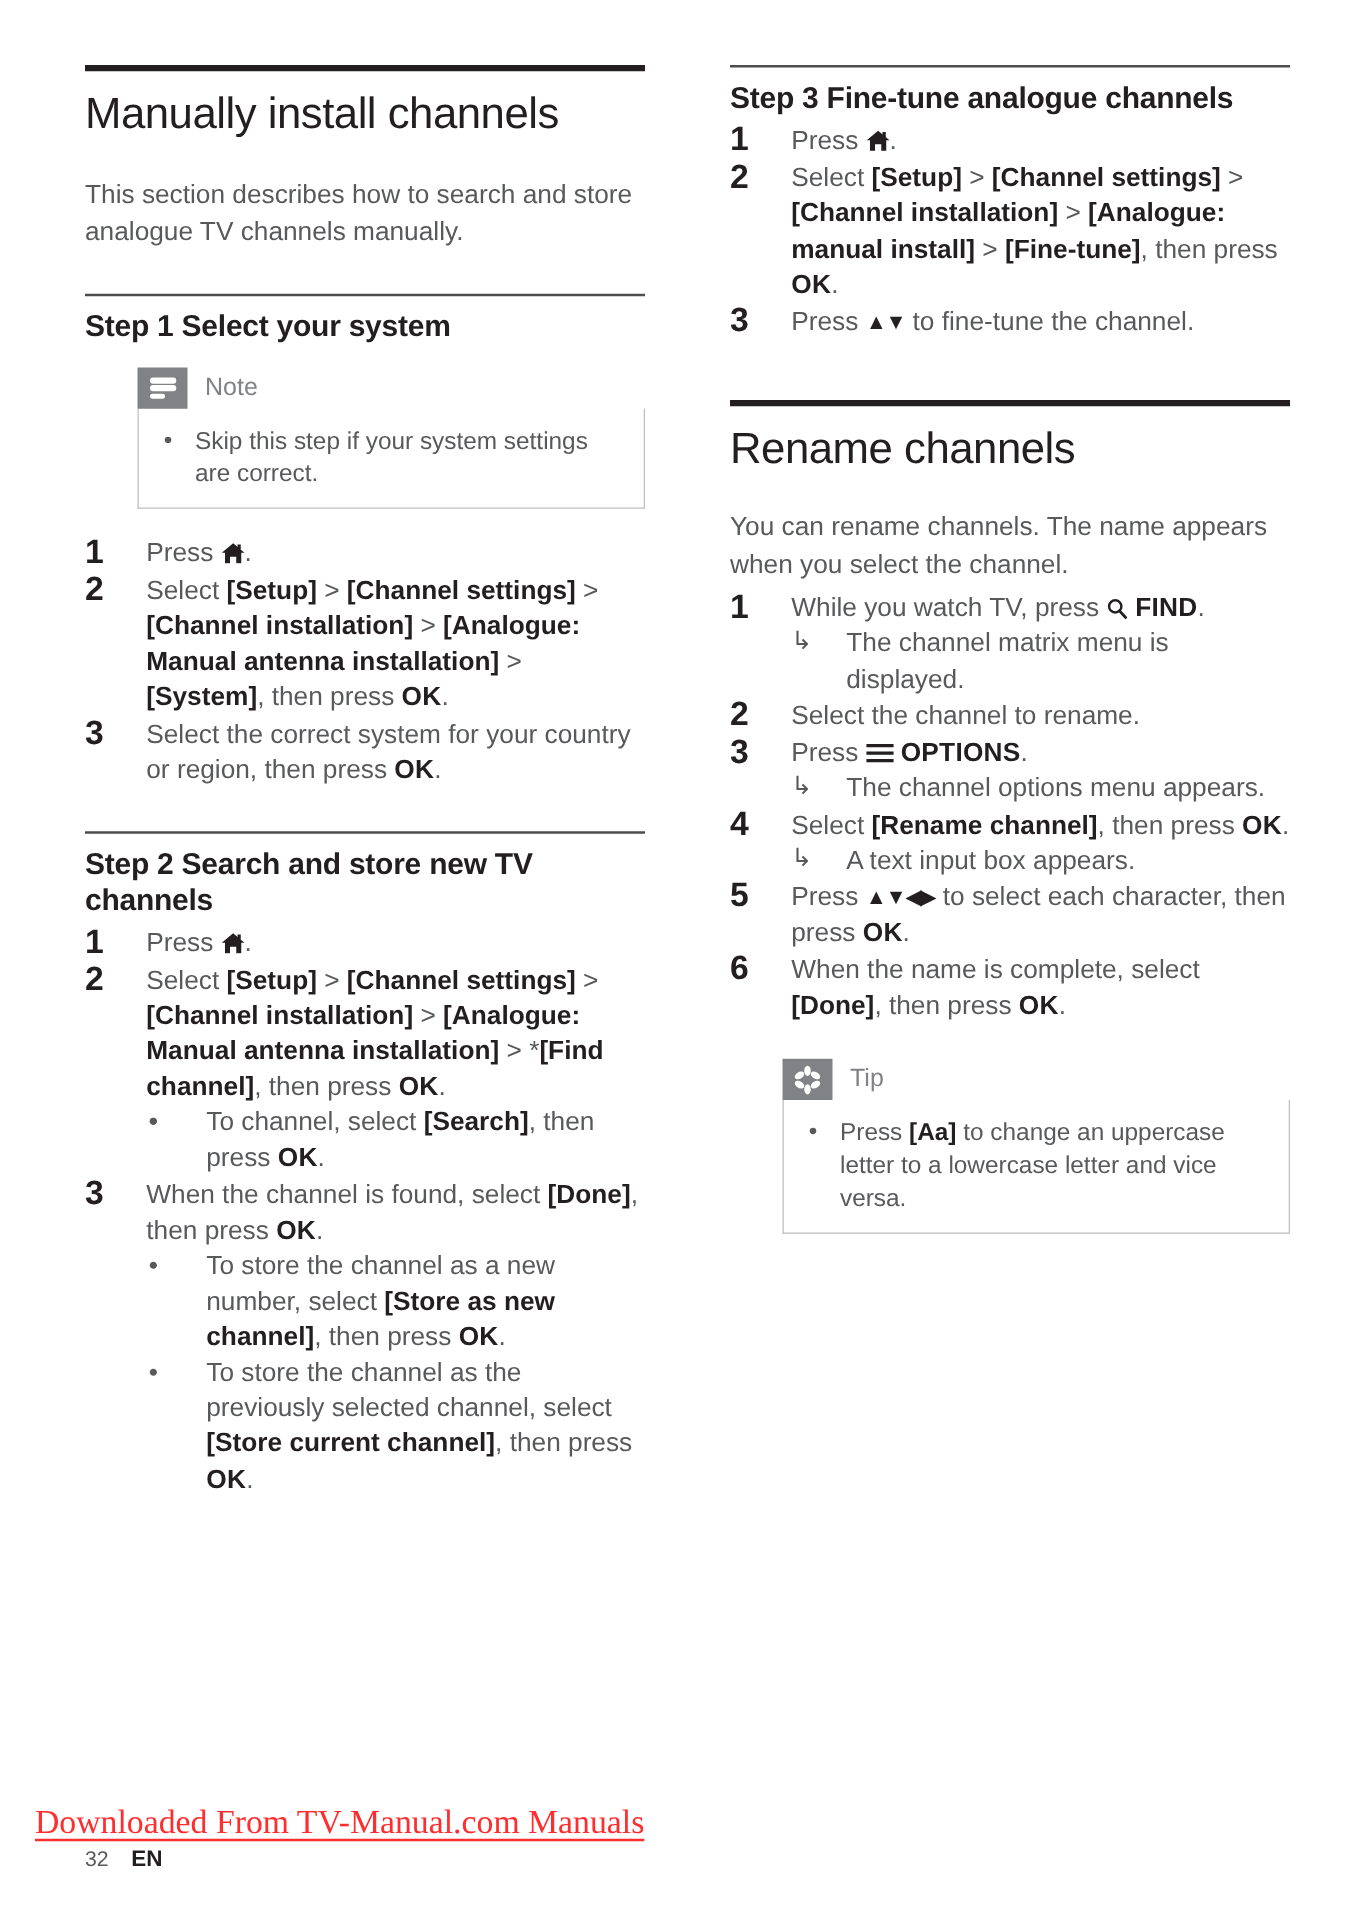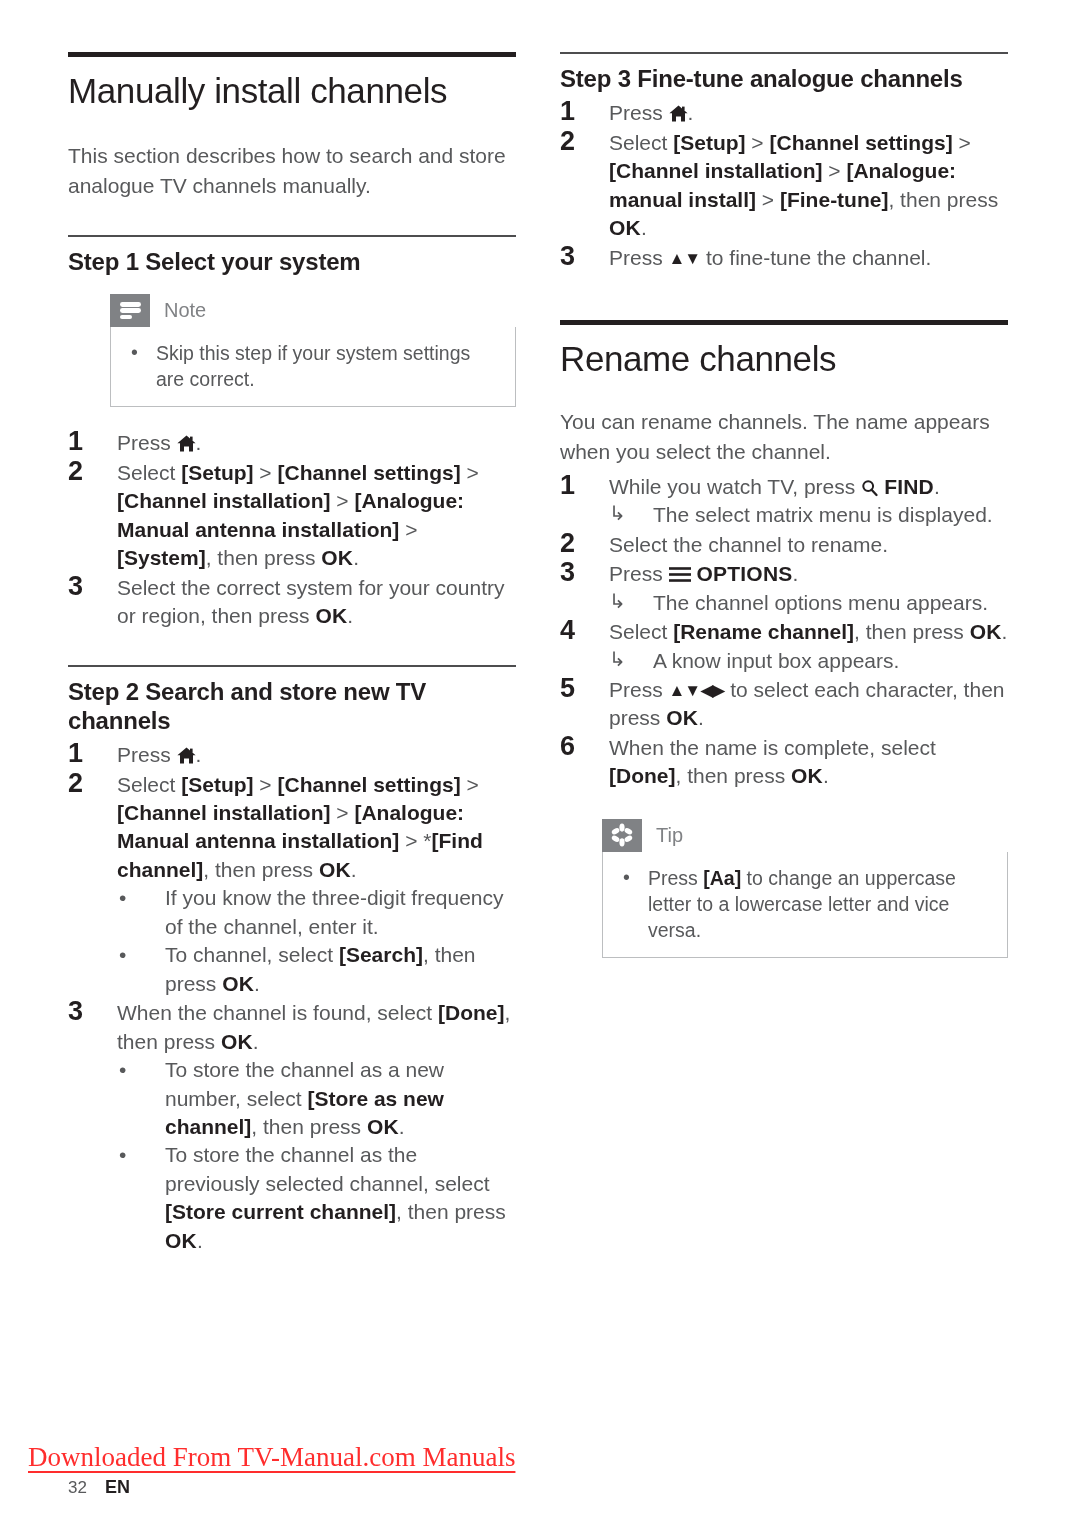--- a/index.html
+++ b/index.html
@@ -20,21 +20,21 @@
     top: 0; left: 0;
     width: 1020px; height: 1526px;
   }
 
   .col {
     position: absolute;
     top: 52px;
     width: 448px;
   }
   .col-left  { left: 68px; }
-  .col-right { left: 560px; }
+  .col-right { left: 584px; }
 
   
   .rule-thick {
     height: 5px;
     background: #231f20;
     width: 100%;
     margin: 0 0 14px 0;
   }
   .rule-thin {
     height: 2px;
@@ -263,21 +263,21 @@
       </ol>
 
     <div class="rule-thin" style="margin-top:34px;"></div>
     <h2 class="step">Step 2 Search and store new TV channels</h2>
     <ol class="steps" id="left-step2-list">
         <li><span class="num">1</span><span>Press </span><span class="glyph icon-home"><svg viewBox="0 0 19 17" width="19" height="17">
               <path fill="#231f20" d="M9.5 0.6 L0.4 8.2 H3.0 V16.6 H7.0 V11.4 H12.0 V16.6 H16.0 V8.2 H18.6 Z"></path>
               <rect fill="#231f20" x="13.0" y="1.6" width="2.6" height="4"></rect>
             </svg></span><span>.</span></li>
         <li><span class="num">2</span><span>Select </span><b>[Setup]</b><span> &gt; </span><b>[Channel settings]</b><span> &gt; </span><b>[Channel installation]</b><span> &gt; </span><b>[Analogue: Manual antenna installation]</b><span> &gt; </span><span>*</span><b>[Find channel]</b><span>, then press </span><span class="ok">OK</span><span>.</span><ul class="sub">
-            <li><span class="dot">•</span><span>If you know the three-digit frequency of the channel, enter it.</span></li>
+            <li><span class="dot">•</span></li>
             <li><span class="dot">•</span><span>To channel, select </span><b>[Search]</b><span>, then press </span><span class="ok">OK</span><span>.</span></li>
           </ul></li>
         <li><span class="num">3</span><span>When the channel is found, select </span><b>[Done]</b><span>, then press </span><span class="ok">OK</span><span>.</span><ul class="sub">
             <li><span class="dot">•</span><span>To store the channel as a new number, select </span><b>[Store as new channel]</b><span>, then press </span><span class="ok">OK</span><span>.</span></li>
             <li><span class="dot">•</span><span>To store the channel as the previously selected channel, select </span><b>[Store current channel]</b><span>, then press </span><span class="ok">OK</span><span>.</span></li>
           </ul></li>
       </ol>
   </div>
 
   <div class="col col-right">
@@ -294,32 +294,32 @@
       </ol>
 
     <div class="rule-thick" style="margin-top:48px;"></div>
     <h1 class="chapter" style="margin-bottom:28px;">Rename channels</h1>
     <p class="intro tight">You can rename channels. The name appears when you select the channel.</p>
     <ol class="steps" id="right-rename-list">
         <li><span class="num">1</span><span>While you watch TV, press </span><span class="glyph icon-search"><svg viewBox="0 0 18 18" width="17" height="18">
               <circle cx="7.6" cy="7.0" r="5.2" fill="none" stroke="#231f20" stroke-width="2.1"></circle>
               <line x1="11.2" y1="10.8" x2="16.4" y2="16.4" stroke="#231f20" stroke-width="2.4" stroke-linecap="round"></line>
             </svg></span><span class="ok"> FIND</span><span>.</span><ul class="arrowed">
-            <li><span class="arw">↳</span><span>The select matrix menu is displayed.</span></li>
+            <li><span class="arw">↳</span><span>The channel matrix menu is displayed.</span></li>
           </ul></li>
         <li><span class="num">2</span><span>Select the channel to rename.</span></li>
         <li><span class="num">3</span><span>Press </span><span class="glyph icon-burger"><svg viewBox="0 0 22 17" width="22" height="17">
               <rect x="0" y="1.2" width="22" height="2.6" fill="#231f20"></rect>
               <rect x="0" y="7.2" width="22" height="2.6" fill="#231f20"></rect>
               <rect x="0" y="13.2" width="22" height="2.6" fill="#231f20"></rect>
             </svg></span><span class="ok"> OPTIONS</span><span>.</span><ul class="arrowed">
             <li><span class="arw">↳</span><span>The channel options menu appears.</span></li>
           </ul></li>
         <li><span class="num">4</span><span>Select </span><b>[Rename channel]</b><span>, then press </span><span class="ok">OK</span><span>.</span><ul class="arrowed">
-            <li><span class="arw">↳</span><span>A know input box appears.</span></li>
+            <li><span class="arw">↳</span><span>A text input box appears.</span></li>
           </ul></li>
         <li><span class="num">5</span><span>Press </span><span class="arrows">▲▼◀▶</span><span> to select each character, then press </span><span class="ok">OK</span><span>.</span></li>
         <li><span class="num">6</span><span>When the name is complete, select </span><b>[Done]</b><span>, then press </span><span class="ok">OK</span><span>.</span></li>
       </ol>
 
     <div class="callout" style="margin-top:28px;">
       <div class="callout-head">
         <div class="callout-badge">
           <svg class="icon-tip" viewBox="0 0 24 24">
             <g fill="#ffffff">

